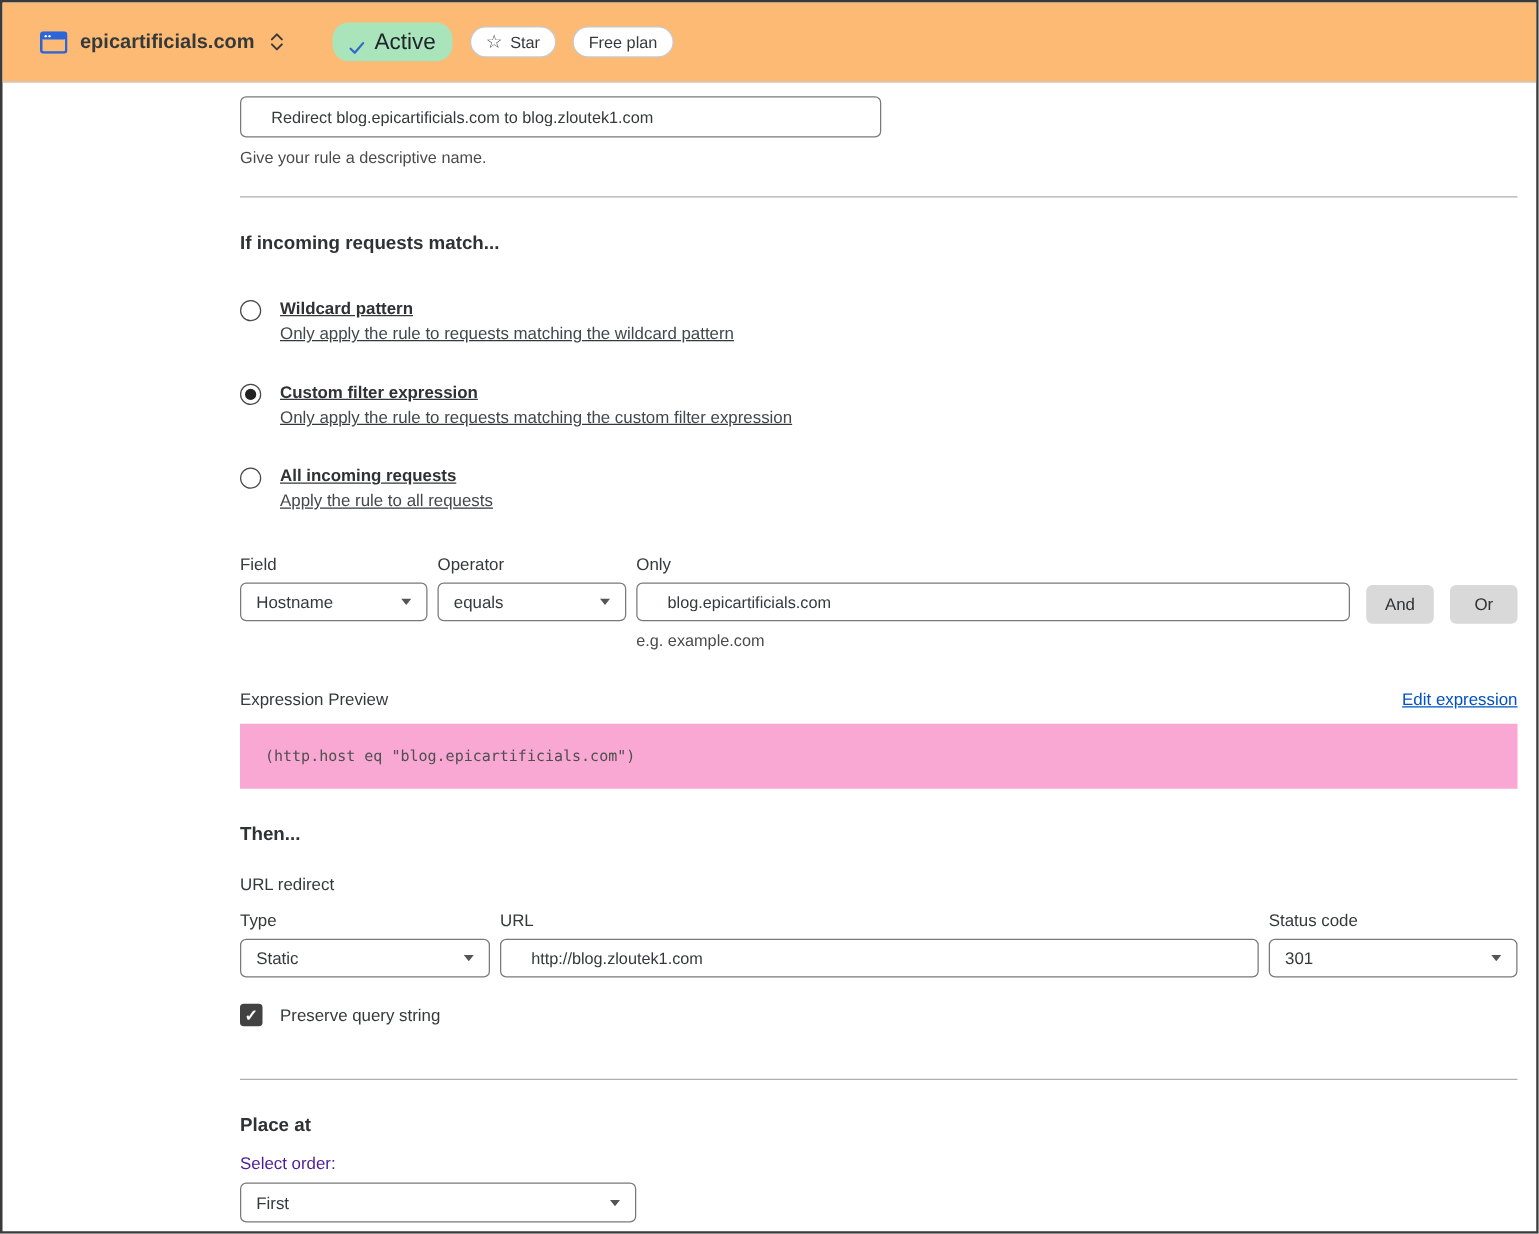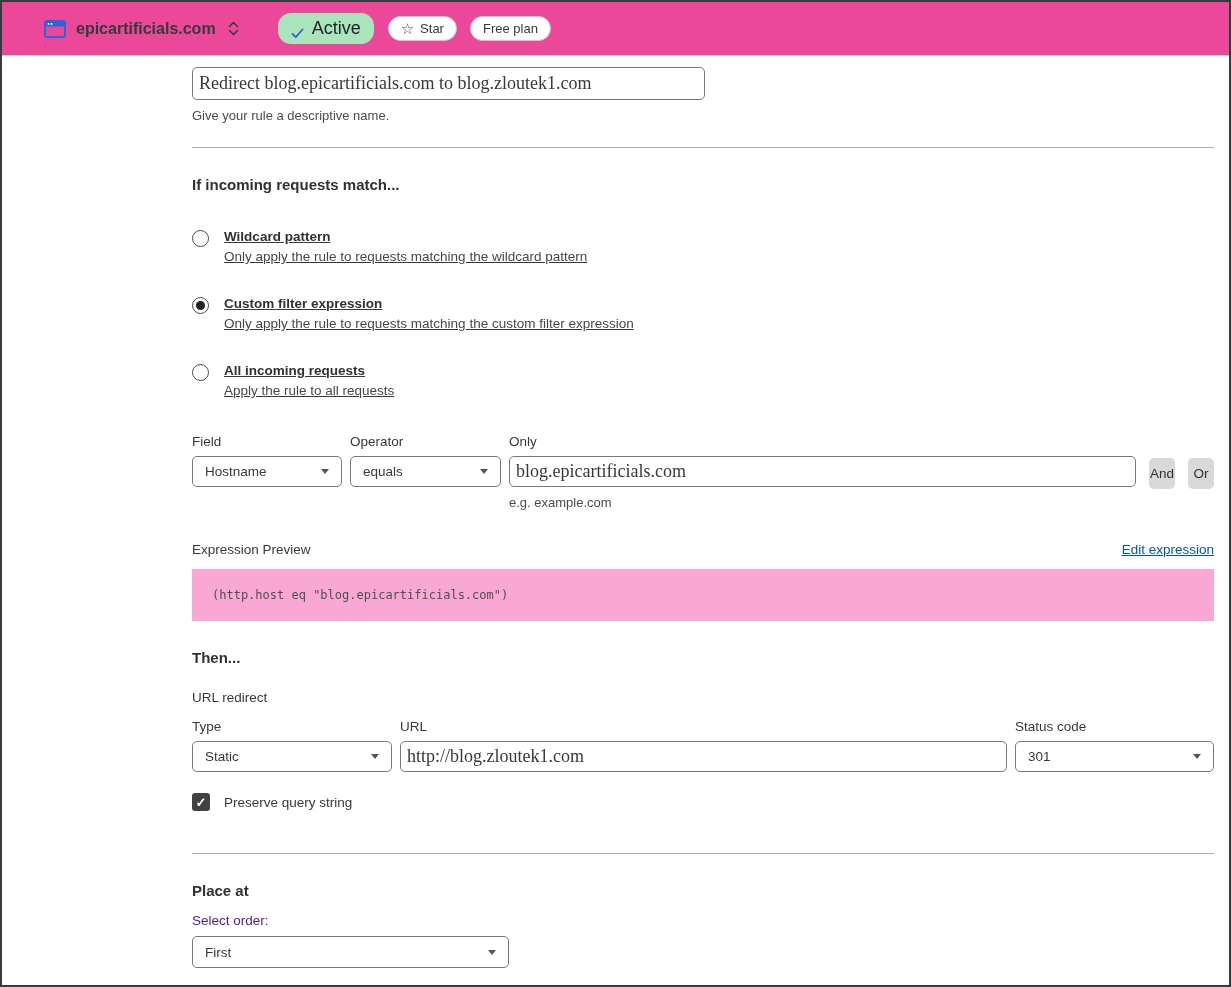--- a/index.html
+++ b/index.html
@@ -6,25 +6,25 @@
   html, body { background: #fff; }
   body { font-family: "Liberation Sans", sans-serif; color: #36393a; }
   .page {
     width: 1231px; height: 987px;
     border: 2px solid #3a3a3a;
     background: #fff;
     overflow: hidden;
   }
   
   .topbar {
-    height: 54px;
+    height: 64px;
     display: flex; align-items: center;
-    padding: 0 42px;
+    padding: 0 30px;
     border-bottom: 1px solid #c9c9c9;
-    background: #ec4899;
+    background: #fdba74;
   }
   .site-icon { display: inline-flex; margin-right: 10px; }
   .site-name { font-size: 16px; font-weight: bold; color: #36393a; }
   .updown { display: inline-flex; margin-left: 11px; cursor: pointer; }
   .badge-active {
     display: inline-flex; align-items: flex-end; gap: 8px;
     margin-left: 38px;
     background: #a9e4bb; color: #20252b;
     border-radius: 13px; padding: 5px 13px;
     font-size: 18px;
@@ -36,22 +36,22 @@
     padding: 4px 12px; font-size: 13px;
     font-family: "Liberation Sans", sans-serif;
   }
   .pill.star { margin-left: 14px; cursor: pointer; }
   .pill.plan { margin-left: 13px; }
   .star-glyph { font-size: 15px; color: #4a4a4a; line-height: 1; }
   
   .main { padding: 11px 15px 0 190px; }
   .text-input {
     height: 33px; border: 1px solid #797979; border-radius: 5px;
-    padding: 0 6px; font-size: 18px; color: #36393a;
-    font-family: Liberation Serif, serif;
+    padding: 0 24px; font-size: 13px; color: #36393a;
+    font-family: Liberation Sans, sans-serif;
     background: #fff; width: 100%;
   }
   .name-input { width: 513px; }
   .helper { margin-top: 8px; font-size: 13px; color: #4b4b4b; }
   .divider { border: none; border-top: 1px solid #aeaeae; margin: 24px 0 0 0; }
   .section-heading { font-size: 15px; font-weight: bold; color: #2f3133; margin-top: 28px; }
   
   .radio-list { margin-top: 36px; text-decoration: underline; }
   .radio-option { display: flex; align-items: flex-start; margin-bottom: 32px; cursor: pointer; }
   .radio {
@@ -80,21 +80,21 @@
   }
   .caret {
     width: 0; height: 0; flex: none; margin-left: 8px;
     border-left: 4.5px solid transparent;
     border-right: 4.5px solid transparent;
     border-top: 5.5px solid #555;
   }
   .value-input { height: 31px; }
   .andor { display: flex; gap: 13px; padding-top: 24px; margin-left: 5px; }
   .gray-btn {
-    width: 26px; height: 31px; border: none; border-radius: 5px;
+    width: 54px; height: 31px; border: none; border-radius: 5px;
     background: #d9d9d9; color: #2f3133; font-size: 13.5px;
     font-family: "Liberation Sans", sans-serif; cursor: pointer;
   }
   
   .expr-row { display: flex; justify-content: space-between; align-items: baseline; margin-top: 32px; }
   .expr-label { font-size: 13.5px; color: #36393a; }
   .link { font-size: 13.5px; color: #0051c3; text-decoration: underline; cursor: pointer; }
   .code-block {
     margin-top: 12px; background: #f9a8d4; padding: 19px 20px;
     font-family: "DejaVu Sans Mono", monospace;

